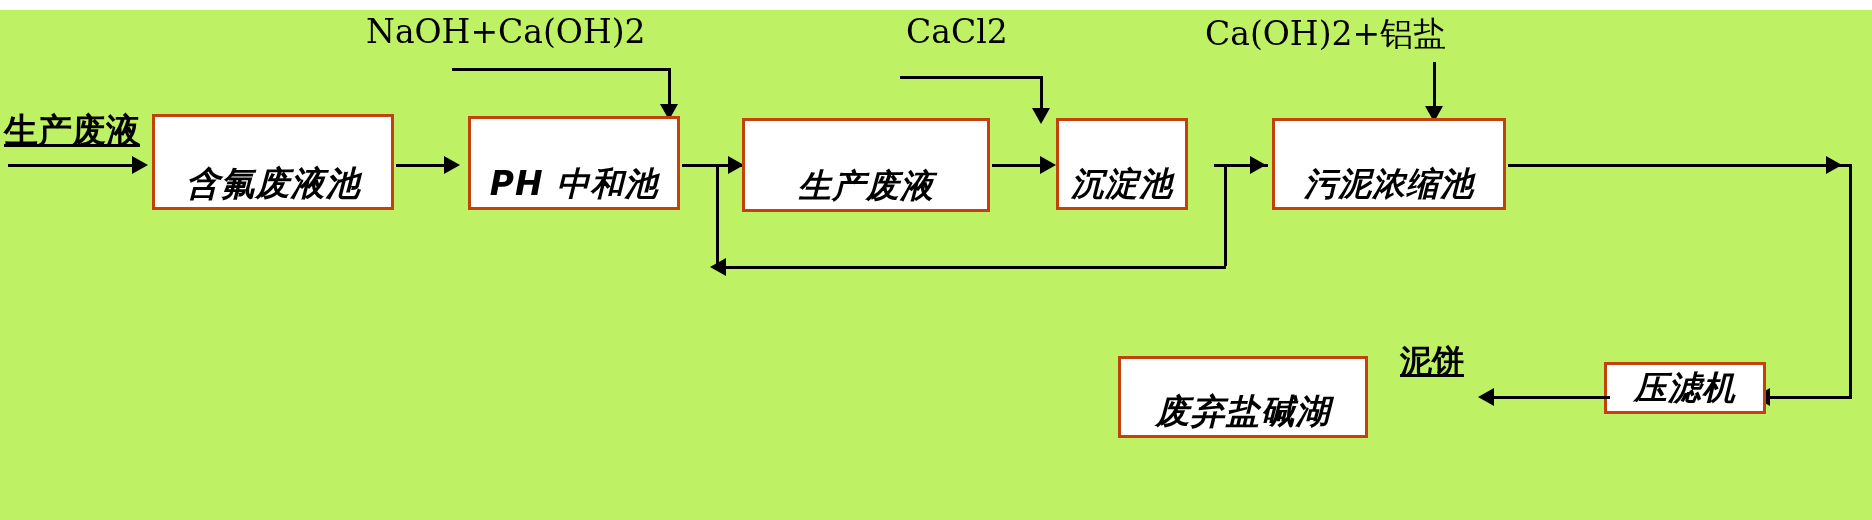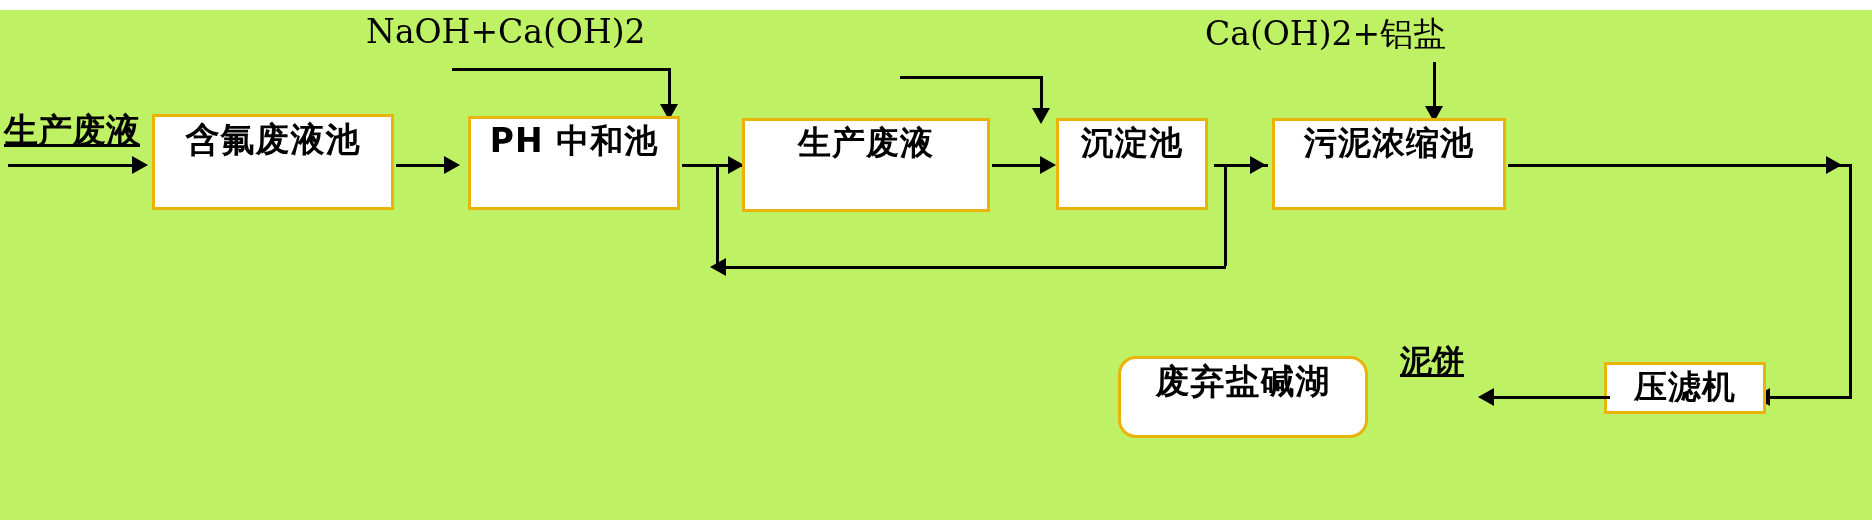--- a/index.html
+++ b/index.html
@@ -1,22 +1,22 @@
 <!DOCTYPE html>
 <html><head>
 <meta charset="utf-8">
 <style>
   html,body{margin:0;padding:0;background:#ffffff;}
   body{width:1872px;height:520px;overflow:hidden;
        font-family:"Liberation Sans", sans-serif;}
   #stage{position:relative;width:1872px;height:520px;background:#bef264;margin-top:10px;}
 
-  .box{position:absolute;border:3px solid #eab308;background:#fff;
-       display:flex;align-items:flex-start;justify-content:center;
-       box-sizing:border-box;}
+  .box{position:absolute;border:3px solid #c2410c;background:#fff;
+       display:flex;align-items:flex-end;justify-content:center;
+       box-sizing:border-box;font-style:italic;}
   .box span{font-family:"DejaVu Sans","Liberation Sans",sans-serif;
             font-weight:700;color:#000;letter-spacing:1px;
             white-space:nowrap;}
 
   .lbl{position:absolute;white-space:nowrap;color:#000;}
   .lbl.serif{font-family:"DejaVu Serif","Liberation Serif",serif;
              font-weight:400;}
   .lbl.cjk{font-family:"DejaVu Sans","Liberation Sans",sans-serif;
            font-weight:700;text-decoration:underline;}
 
@@ -31,20 +31,21 @@
   .arrow.down{border-left:9px solid transparent;border-right:9px solid transparent;
               border-top:16px solid #000;}
 </style>
 </head>
 <body>
 
 <div id="stage">
 
   <div class="lbl serif" style="left:366px;top:2px;font-size:33px;">NaOH+Ca(OH)2</div>
 
+  <div class="lbl serif" style="left:906px;top:2px;font-size:33px;">CaCl2</div>
 
   <div class="lbl serif" style="left:1205px;top:2px;font-size:33px;text-align:right;">Ca(OH)2+铝盐</div>
 
   <div class="hline" style="left:452px;top:58px;width:218px;"></div>
   <div class="vline" style="left:668px;top:58px;height:48px;"></div>
   <div class="arrow down" style="left:660px;top:94px;"></div>
 
   <div class="hline" style="left:900px;top:66px;width:142px;"></div>
   <div class="vline" style="left:1040px;top:66px;height:42px;"></div>
   <div class="arrow down" style="left:1032px;top:98px;"></div>
@@ -70,21 +71,21 @@
   <div class="hline" style="left:682px;top:154px;width:62px;"></div>
   <div class="arrow right" style="left:728px;top:146px;"></div>
 
   <div class="box" style="left:742px;top:108px;width:248px;height:94px;">
     <span style="font-size:33px;">生产废液</span>
   </div>
 
   <div class="hline" style="left:992px;top:154px;width:54px;"></div>
   <div class="arrow right" style="left:1040px;top:146px;"></div>
 
-  <div class="box" style="left:1056px;top:108px;width:152px;height:92px;">
+  <div class="box" style="left:1056px;top:108px;width:132px;height:92px;">
     <span style="font-size:33px;">沉淀池</span>
   </div>
 
   <div class="hline" style="left:1214px;top:154px;width:54px;"></div>
   <div class="arrow right" style="left:1250px;top:146px;"></div>
 
   <div class="box" style="left:1272px;top:108px;width:234px;height:92px;">
     <span style="font-size:33px;">污泥浓缩池</span>
   </div>
 
@@ -101,17 +102,17 @@
 
   <div class="box" style="left:1604px;top:352px;width:162px;height:52px;">
     <span style="font-size:33px;">压滤机</span>
   </div>
 
   <div class="lbl cjk" style="left:1400px;top:330px;font-size:32px;">泥饼</div>
 
   <div class="hline" style="left:1486px;top:386px;width:124px;"></div>
   <div class="arrow left" style="left:1478px;top:378px;"></div>
 
-  <div class="box" style="left:1118px;top:346px;width:250px;height:82px;border-radius:18px;">
+  <div class="box" style="left:1118px;top:346px;width:250px;height:82px;">
     <span style="font-size:34px;">废弃盐碱湖</span>
   </div>
 
 </div>
 
 </body></html>

